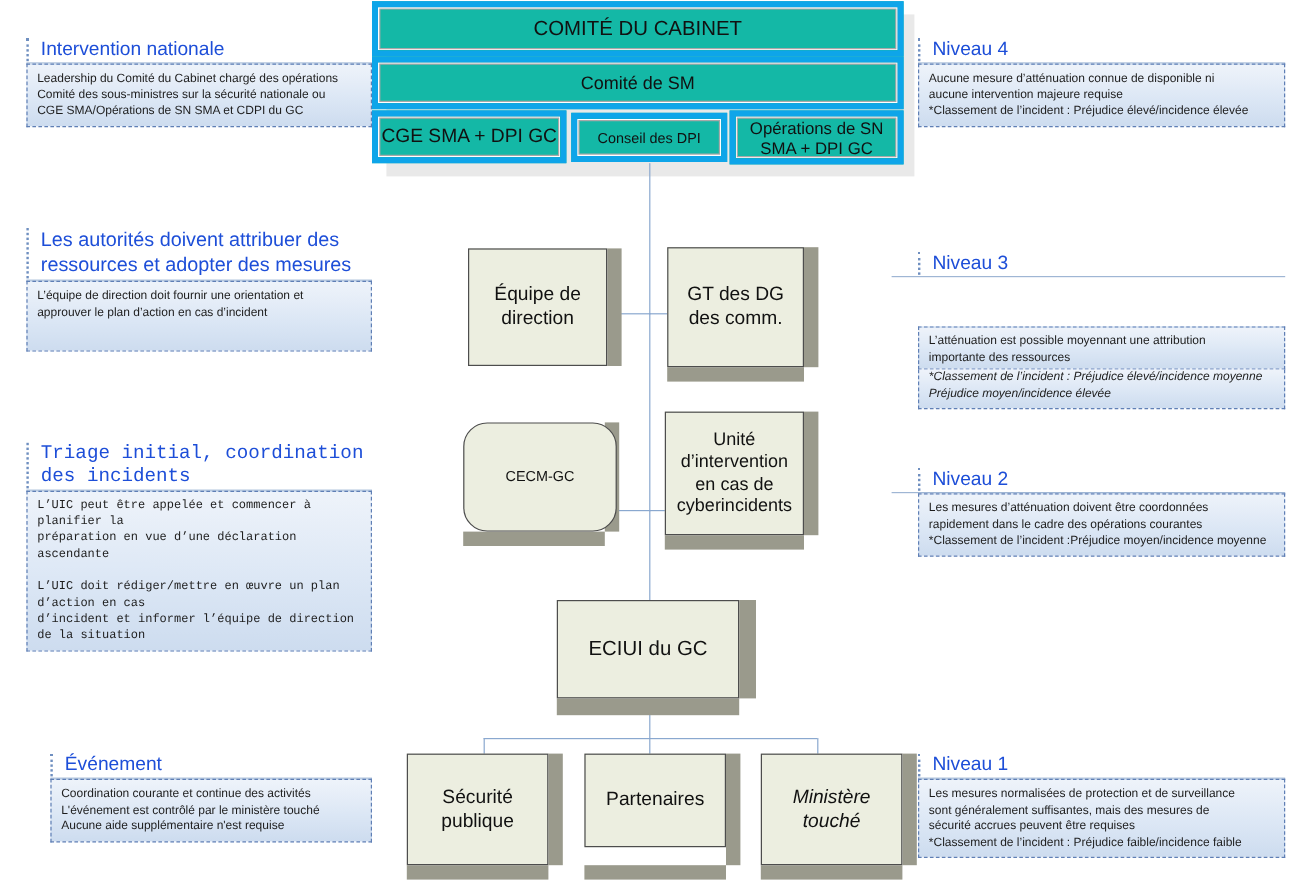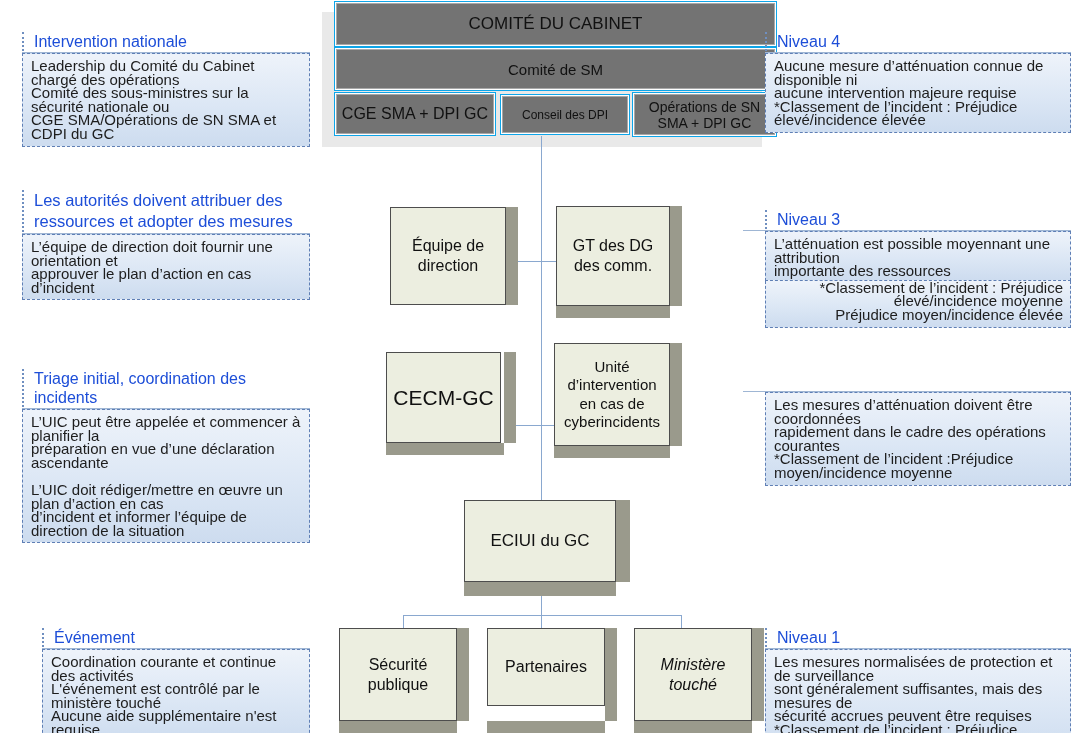--- a/index.html
+++ b/index.html
@@ -6,32 +6,32 @@
   body{width:1083px;height:733px;font-family:"Liberation Sans",sans-serif;position:relative;overflow:hidden;}
   #stage{position:absolute;left:0;top:0;width:1083px;height:733px;}
 
   
   .note{position:absolute;}
   .note-title{font-size:16px;color:#1d4ed8;line-height:19px;white-space:pre-line;padding-left:9px;}
   .note-rule{height:1px;background:#9fb6d4;margin-top:1px;}
   .note-body{
     border:1px dashed #5f7fb5;
     background:linear-gradient(to bottom,#eef3fa 0%,#dce7f5 55%,#cddcef 100%);
-    color:#1d1d1d;font-size:15px;line-height:13.6px;
+    color:#1d1d1d;font-size:10px;line-height:13.6px;
     padding:5px 7px 5px 8px;white-space:pre-line;
   }
-  .note-body.rt{text-align:right;}
+  .note-body.rt{font-style:italic;}
   .note-left .note-title{padding-left:10px;border-left:2px dotted #6f8fc0;}
   .note-right .note-title{padding-left:10px;border-left:2px dotted #6f8fc0;}
   #topshadow{position:absolute;background:#e9e9e9;}
   .flatbox{
-    position:absolute;background:#737373;border:1px solid #0ea5e9;
+    position:absolute;background:#14b8a6;border:5px solid #0ea5e9;
     box-shadow:inset 0 0 0 1px #ffffff, inset 0 0 0 2px #a8a8a8;
     display:flex;align-items:center;justify-content:center;text-align:center;
-    color:#111;box-sizing:border-box;margin-left:24px;
+    color:#111;box-sizing:border-box;
   }
 
   
   .box3d{position:absolute;}
   .box3d .side{position:absolute;right:0;top:0;background:#9a9a8c;}
   .box3d .bot{position:absolute;left:0;bottom:0;background:#9a9a8c;}
   .box3d .face{
     position:absolute;left:0;top:0;background:#eceee0;border:1px solid #4d4d4d;
     display:flex;align-items:center;justify-content:center;text-align:center;
     color:#111;box-sizing:border-box;line-height:1.22;
@@ -79,21 +79,21 @@
   <div class="box3d" style="left:556px;top:206px;width:126px;height:112px;">
     <div class="side" style="width:12px;height:100px;"></div>
     <div class="bot" style="width:114px;height:12px;"></div>
     <div class="face" style="width:114px;height:100px;font-size:16px;white-space:pre-line;">GT des DG
 des comm.</div>
   </div>
 
   <div class="box3d" style="left:386px;top:352px;width:130px;height:103px;">
     <div class="side" style="width:12px;height:91px;"></div>
     <div class="bot" style="width:118px;height:12px;"></div>
-    <div class="face" style="width:115px;height:91px;font-size:21px;">CECM-GC</div>
+    <div class="face" style="width:128px;height:91px;font-size:12px;border-radius:20px;">CECM-GC</div>
   </div>
 
   <div class="box3d" style="left:554px;top:343px;width:128px;height:115px;">
     <div class="side" style="width:12px;height:103px;"></div>
     <div class="bot" style="width:116px;height:12px;"></div>
     <div class="face" style="width:116px;height:103px;font-size:15px;white-space:pre-line;">Unité
 d’intervention
 en cas de
 cyberincidents</div>
   </div>
@@ -133,21 +133,21 @@
   </div>
 
   <div class="note note-left" style="left:22px;top:190px;width:288px;">
     <div class="note-title" style="font-size:16.5px;line-height:21px;">Les autorités doivent attribuer des
 ressources et adopter des mesures</div>
     <div class="note-rule"></div>
     <div class="note-body" style="min-height:47px;">L’équipe de direction doit fournir une orientation et
 approuver le plan d’action en cas d’incident</div>
   </div>
 
-  <div class="note note-left" style="left:22px;top:369px;width:288px;">
+  <div class="note note-left" style="left:22px;top:369px;width:288px;font-family:Liberation Mono, monospace;">
     <div class="note-title">Triage initial, coordination des incidents</div>
     <div class="note-rule"></div>
     <div class="note-body">L’UIC peut être appelée et commencer à planifier la
 préparation en vue d’une déclaration ascendante
 
 L’UIC doit rédiger/mettre en œuvre un plan d’action en cas
 d’incident et informer l’équipe de direction de la situation</div>
   </div>
 
   <div class="note note-left" style="left:42px;top:628px;width:268px;">
@@ -162,27 +162,28 @@
     <div class="note-title">Niveau 4</div>
     <div class="note-rule"></div>
     <div class="note-body">Aucune mesure d’atténuation connue de disponible ni
 aucune intervention majeure requise
 *Classement de l’incident : Préjudice élevé/incidence élevée</div>
   </div>
 
   <div class="note note-right" style="left:765px;top:210px;width:306px;">
     <div class="note-title">Niveau 3</div>
     <div class="note-rule" style="position:relative;left:-22px;width:328px;"></div>
-    <div class="note-body" style="padding-bottom:2px;">L’atténuation est possible moyennant une attribution
+    <div class="note-body" style="padding-bottom:2px;margin-top:41px;">L’atténuation est possible moyennant une attribution
 importante des ressources</div>
     <div class="note-body rt" style="border-top:none;padding-top:0;">*Classement de l’incident : Préjudice élevé/incidence moyenne
 Préjudice moyen/incidence élevée</div>
   </div>
 
   <div class="note note-right" style="left:765px;top:390px;width:306px;">
+    <div class="note-title">Niveau 2</div>
     <div class="note-rule" style="position:relative;left:-22px;width:328px;"></div>
     <div class="note-body">Les mesures d’atténuation doivent être coordonnées
 rapidement dans le cadre des opérations courantes
 *Classement de l’incident :Préjudice moyen/incidence moyenne</div>
   </div>
 
   <div class="note note-right" style="left:765px;top:628px;width:306px;">
     <div class="note-title">Niveau 1</div>
     <div class="note-rule"></div>
     <div class="note-body">Les mesures normalisées de protection et de surveillance

